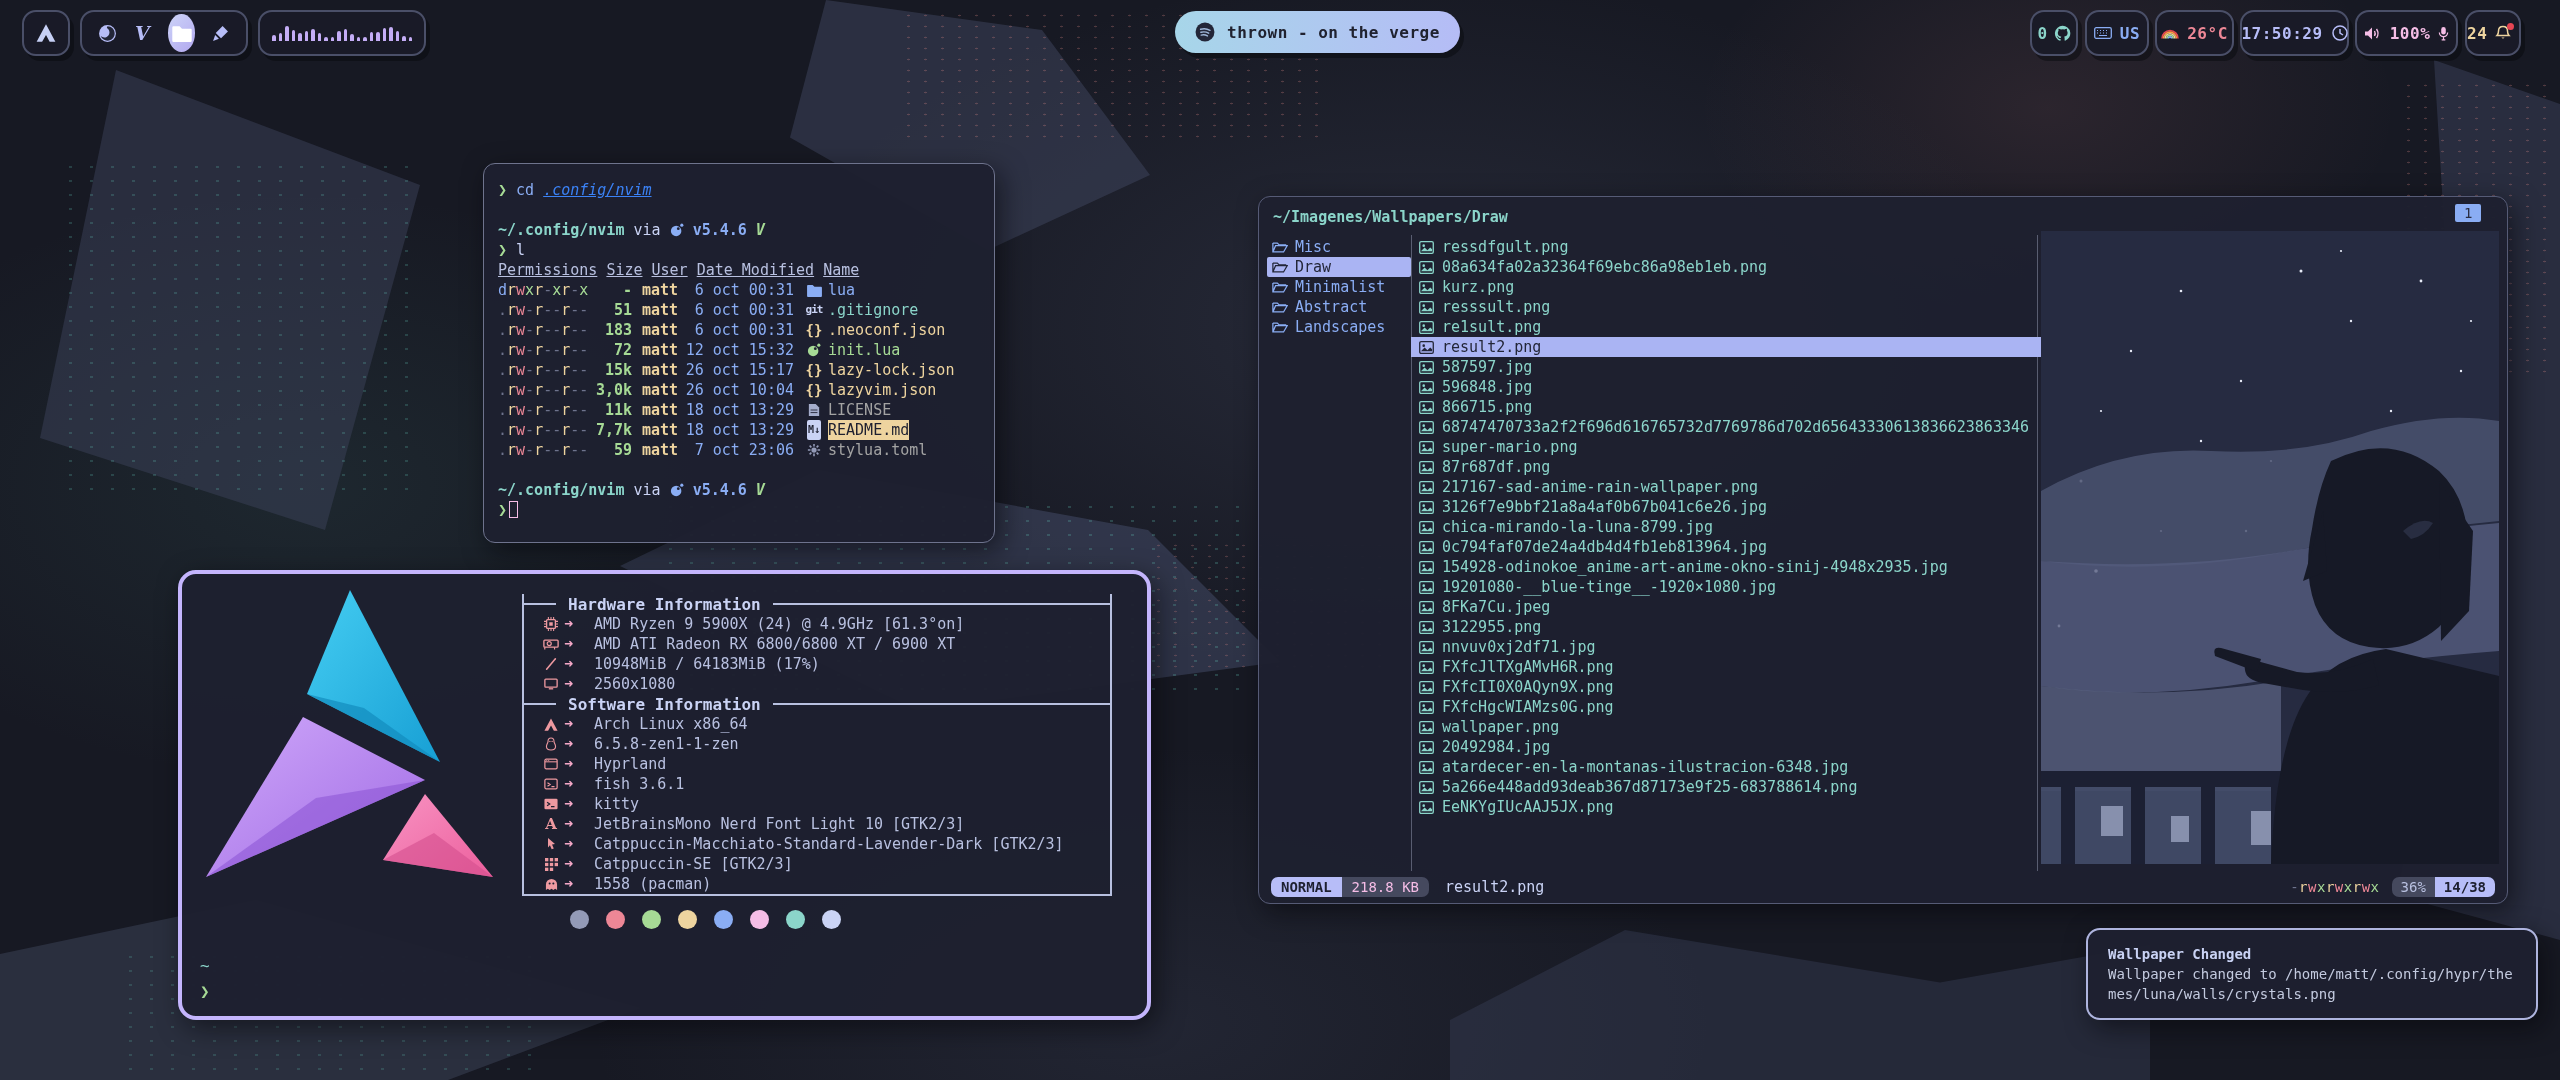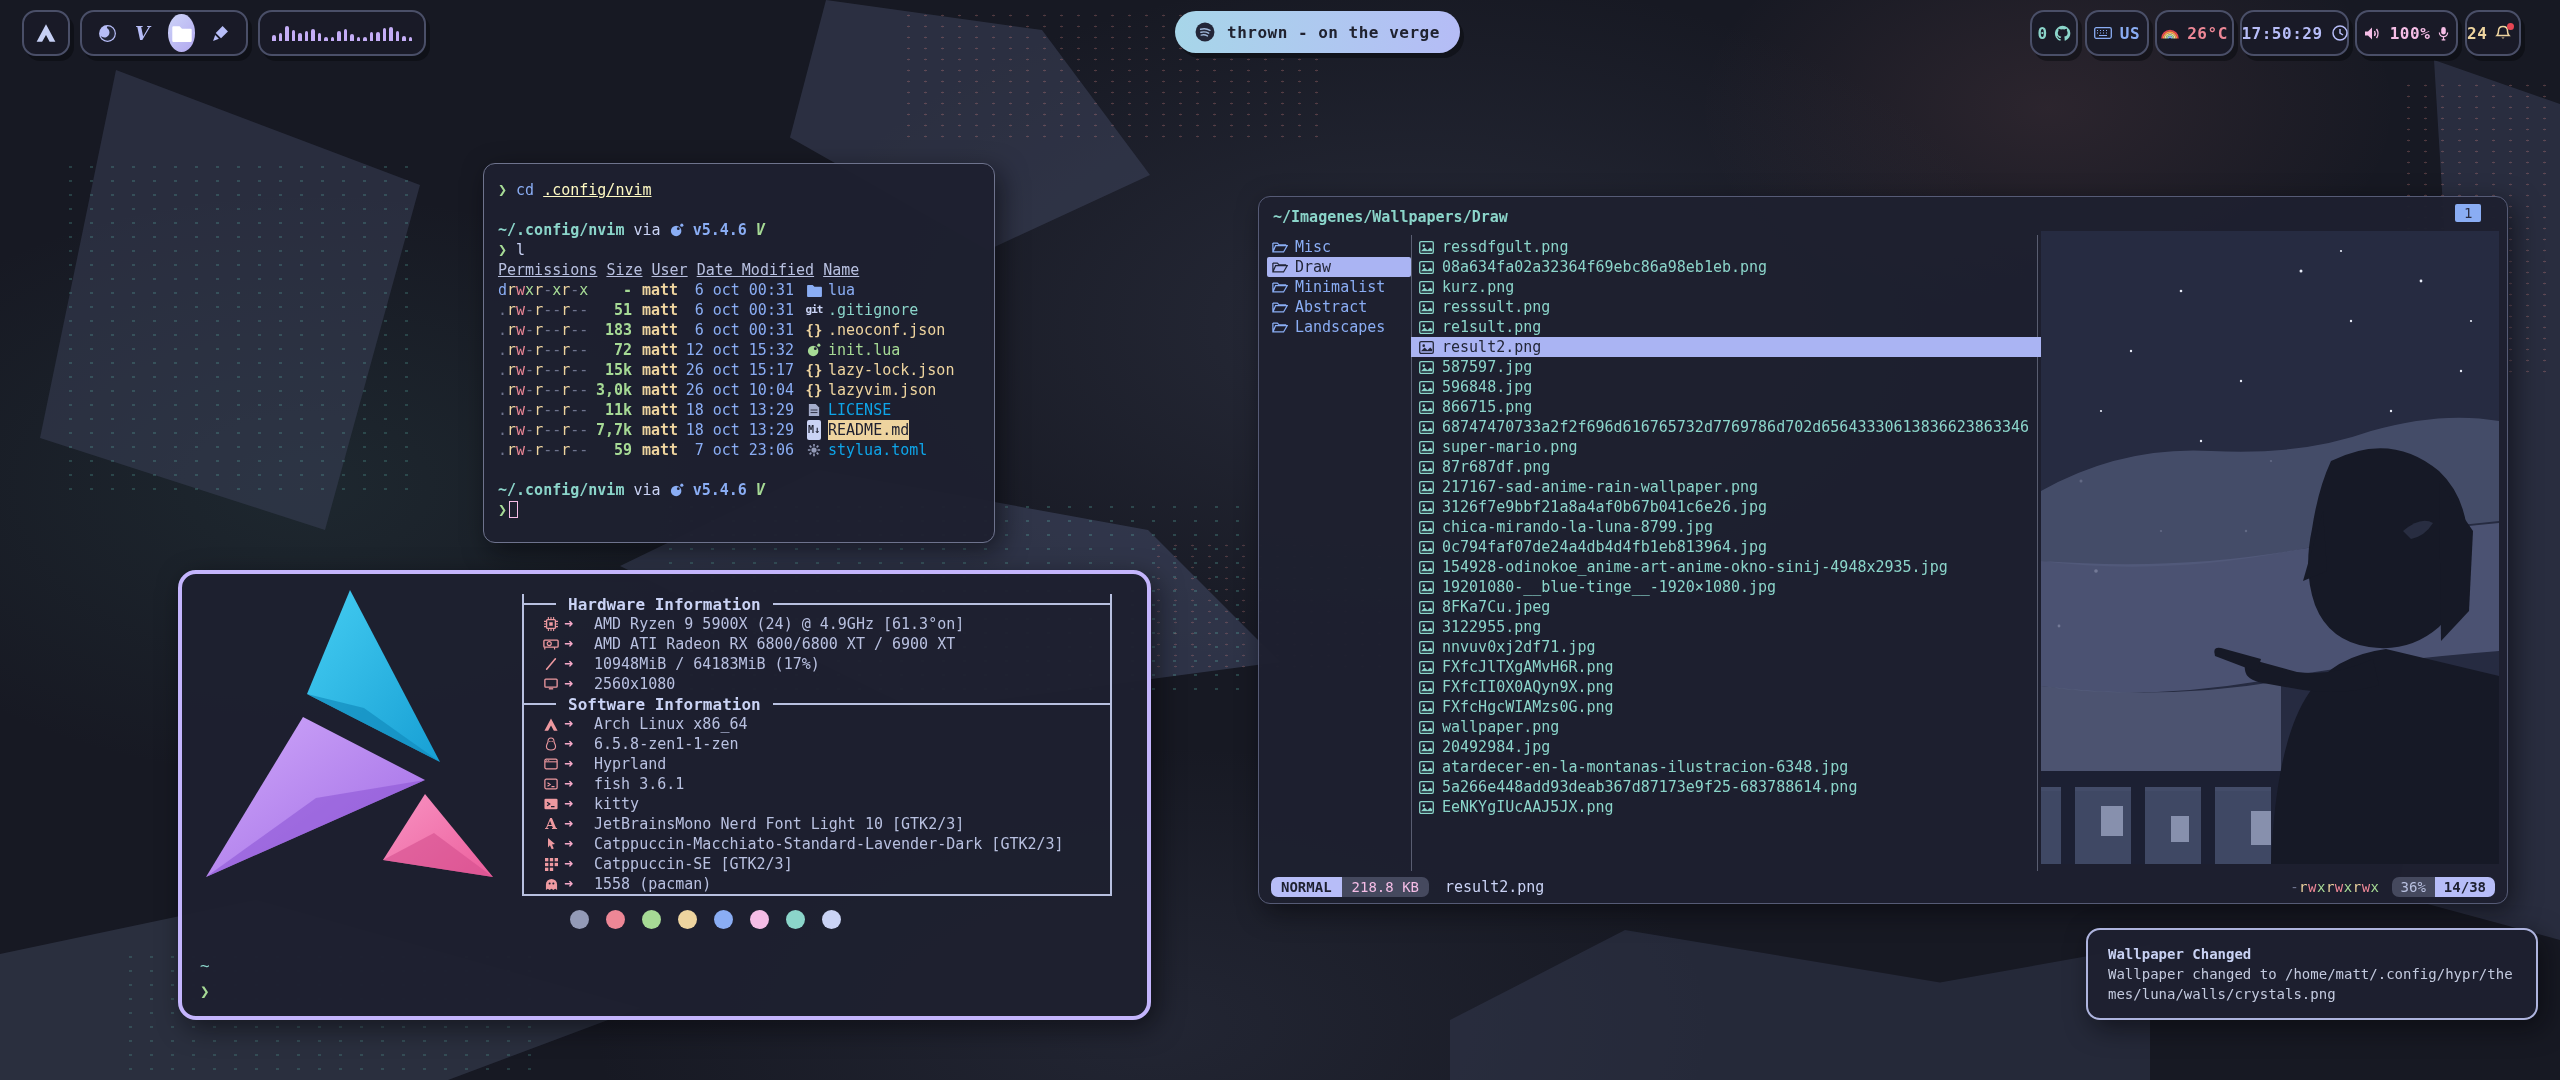--- a/index.html
+++ b/index.html
@@ -41,31 +41,31 @@
   
   .window { position:absolute; background:rgba(30,32,48,.97); border-radius:12px;
     box-shadow:6px 8px 26px rgba(5,6,10,.55); }
   
   #terminal { left:483px; top:163px; width:512px; height:380px; border:1px solid #6e738d;
     padding:16px 14px; font-size:15px; line-height:20px; color:#cad3f5; }
   .t-line { white-space:pre; height:20px; }
   .c-red{color:#ed8796} .c-green{color:#a6da95} .c-yellow{color:#eed49f}
   .c-blue{color:#8aadf4} .c-teal{color:#8bd5ca} .c-text{color:#cad3f5} .c-dim{color:#6e738d}
   .bold{font-weight:bold}
-  .arg-underline{ color:#fef9c3; text-decoration:underline; }
+  .arg-underline{ color:#3b82f6; text-decoration:underline;font-style:italic; }
   .ls-header span { text-decoration:underline; color:#b8c0e0; }
   .ls-row { display:flex; height:20px; align-items:center; white-space:pre; }
   .perm { width:92px; }
   .lsize { width:42px; text-align:right; color:#a6da95; font-weight:bold; }
   .luser { width:46px; text-align:right; color:#eed49f; font-weight:bold; }
   .ldate { width:116px; text-align:right; color:#8aadf4; }
   .ficon { display:inline-flex; width:24px; justify-content:center; align-items:center; margin-left:8px; }
   .fname { margin-left:2px; }
   .n-blue{color:#8aadf4} .n-teal{color:#8bd5ca} .n-yellow{color:#eed49f}
-  .n-green{color:#a6da95} .n-white{color:#0ea5e9}
+  .n-green{color:#a6da95} .n-white{color:#a3a3a3}
   .hl-name { background:#eed49f; color:#1e2030; }
   .git-glyph{ font-size:11px; font-weight:bold; color:#cad3f5; letter-spacing:-1px;}
   .braces-glyph{ color:#eed49f; font-weight:bold; font-size:14px;}
   .md-glyph{ background:#cad3f5; color:#1e2030; font-size:10px; font-weight:bold; border-radius:2px; padding:0 1px;}
   .cursor-block { display:inline-block; width:9px; height:17px; border:1.5px solid #f5bde6; vertical-align:-3px; margin-left:2px;}
   
   #fetch { left:178px; top:570px; width:973px; height:450px; border-radius:18px; border:4px solid #c4b5fd; }
   #fetch-logo { position:absolute; left:14px; top:16px; }
   #info-frame { position:absolute; left:340px; top:20px; width:590px;
     border-left:2px solid #b8c0e0; border-right:2px solid #b8c0e0; border-bottom:2px solid #b8c0e0;

